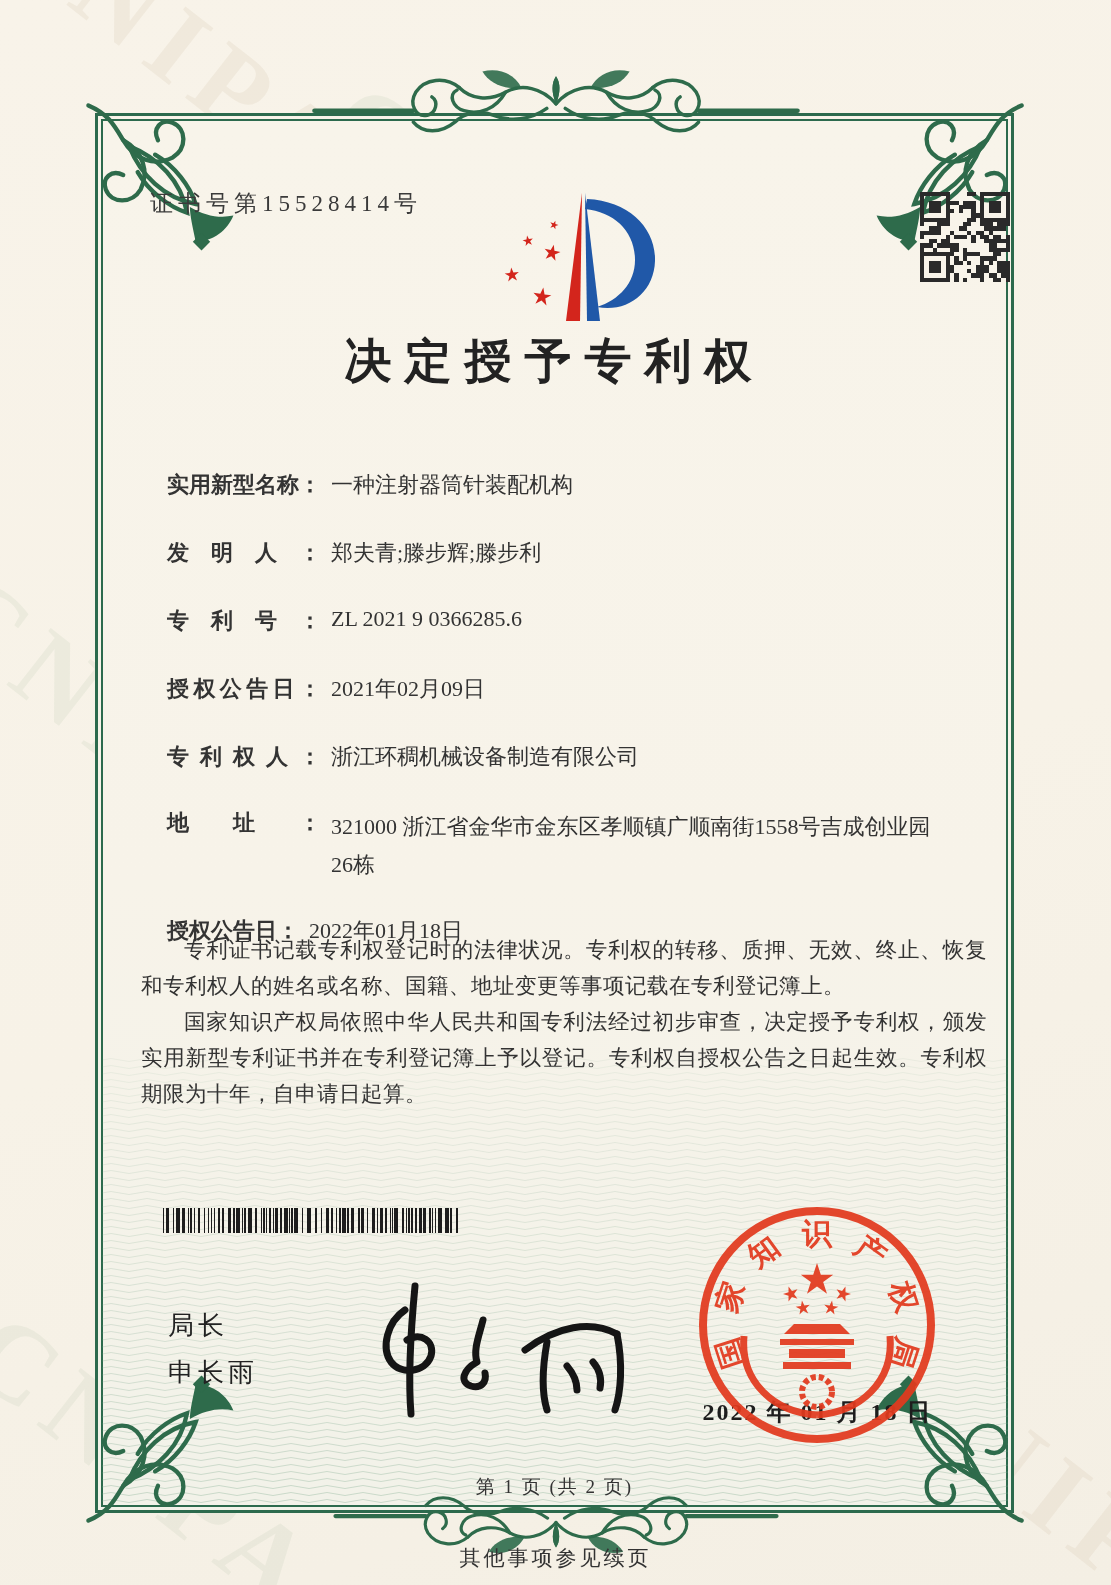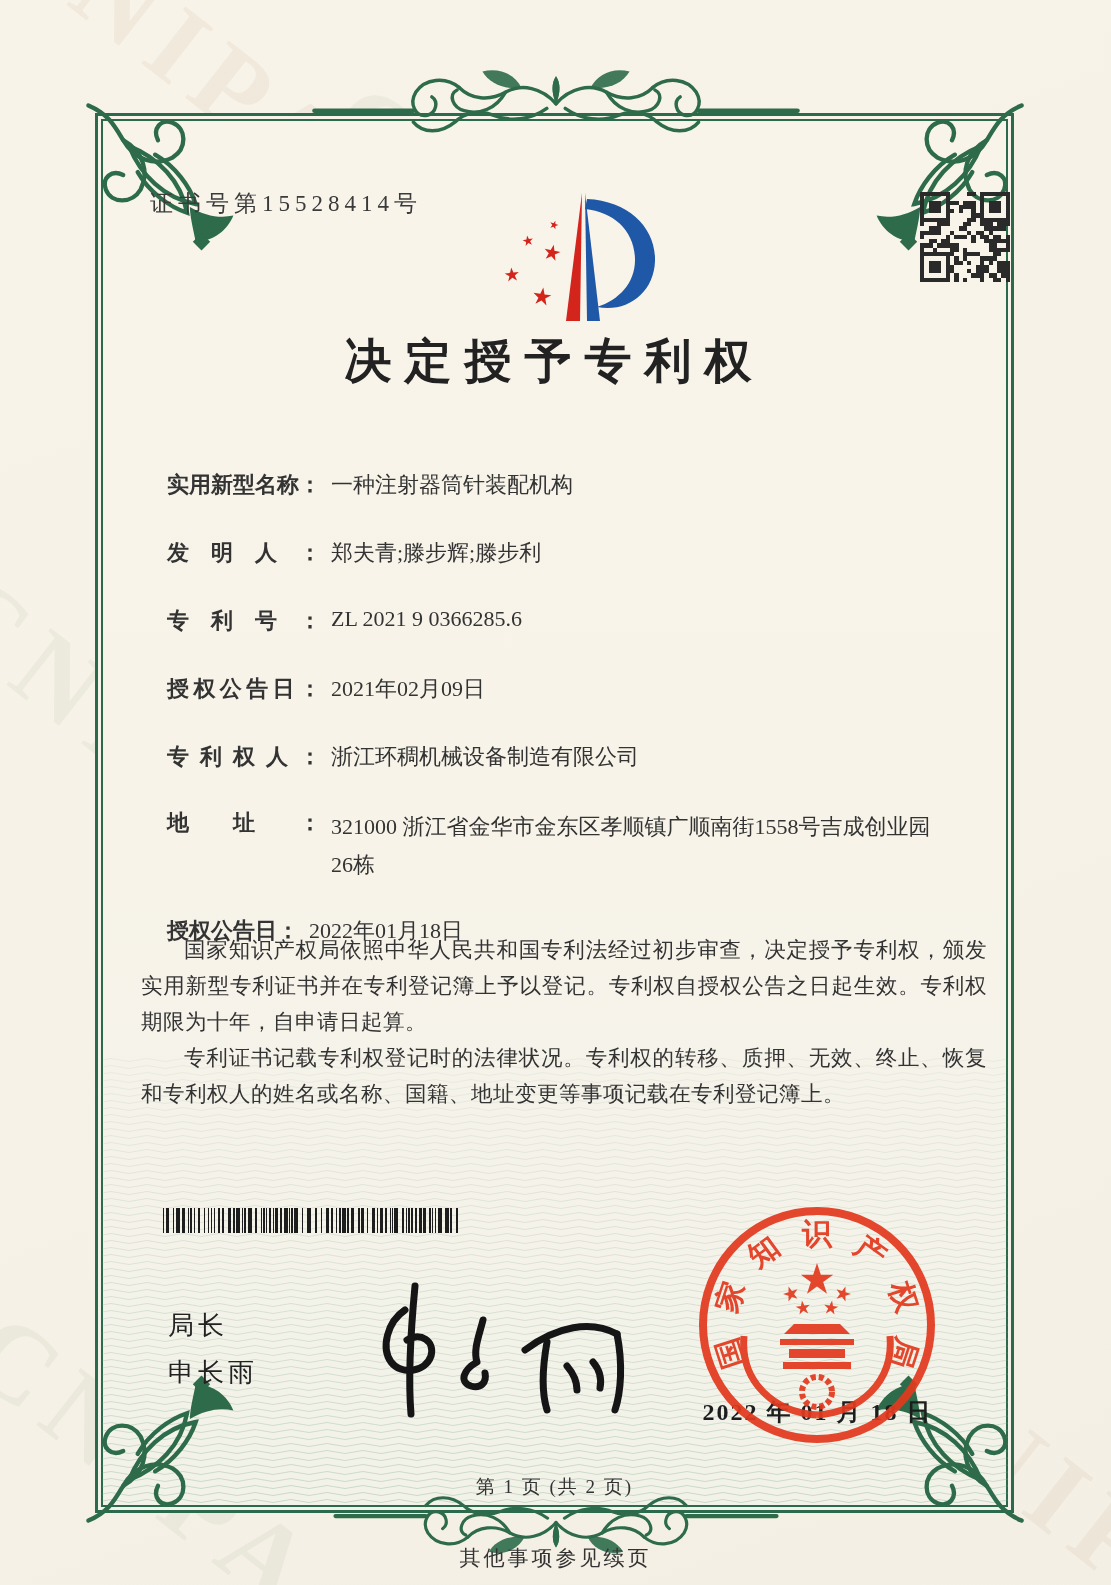--- a/index.html
+++ b/index.html
@@ -670,22 +670,22 @@
 <div class="frow addr" style="top:808px">
   <span class="flabel">地址：</span>
   <span class="fvalue">321000 浙江省金华市金东区孝顺镇广顺南街1558号吉成创业园26栋</span>
 </div>
 <div class="frow" style="top:916px;width:850px">
   <span class="flabel" style="width:132px">授权公告日：</span>
   <span class="fvalue">2022年01月18日</span>
 </div>
 
 <div class="para">
+  <p>专利证书记载专利权登记时的法律状况。专利权的转移、质押、无效、终止、恢复和专利权人的姓名或名称、国籍、地址变更等事项记载在专利登记簿上。</p>
   <p>国家知识产权局依照中华人民共和国专利法经过初步审查，决定授予专利权，颁发实用新型专利证书并在专利登记簿上予以登记。专利权自授权公告之日起生效。专利权期限为十年，自申请日起算。</p>
-  <p>专利证书记载专利权登记时的法律状况。专利权的转移、质押、无效、终止、恢复和专利权人的姓名或名称、国籍、地址变更等事项记载在专利登记簿上。</p>
 </div>
 
 <div class="barcode">
     <span style="width: 1px; background: rgb(29, 29, 29);"></span>
     <span style="width: 2px; background: transparent;"></span>
     <span style="width: 3px; background: rgb(29, 29, 29);"></span>
     <span style="width: 4px; background: transparent;"></span>
     <span style="width: 1px; background: rgb(29, 29, 29);"></span>
     <span style="width: 2px; background: transparent;"></span>
     <span style="width: 4px; background: rgb(29, 29, 29);"></span>

